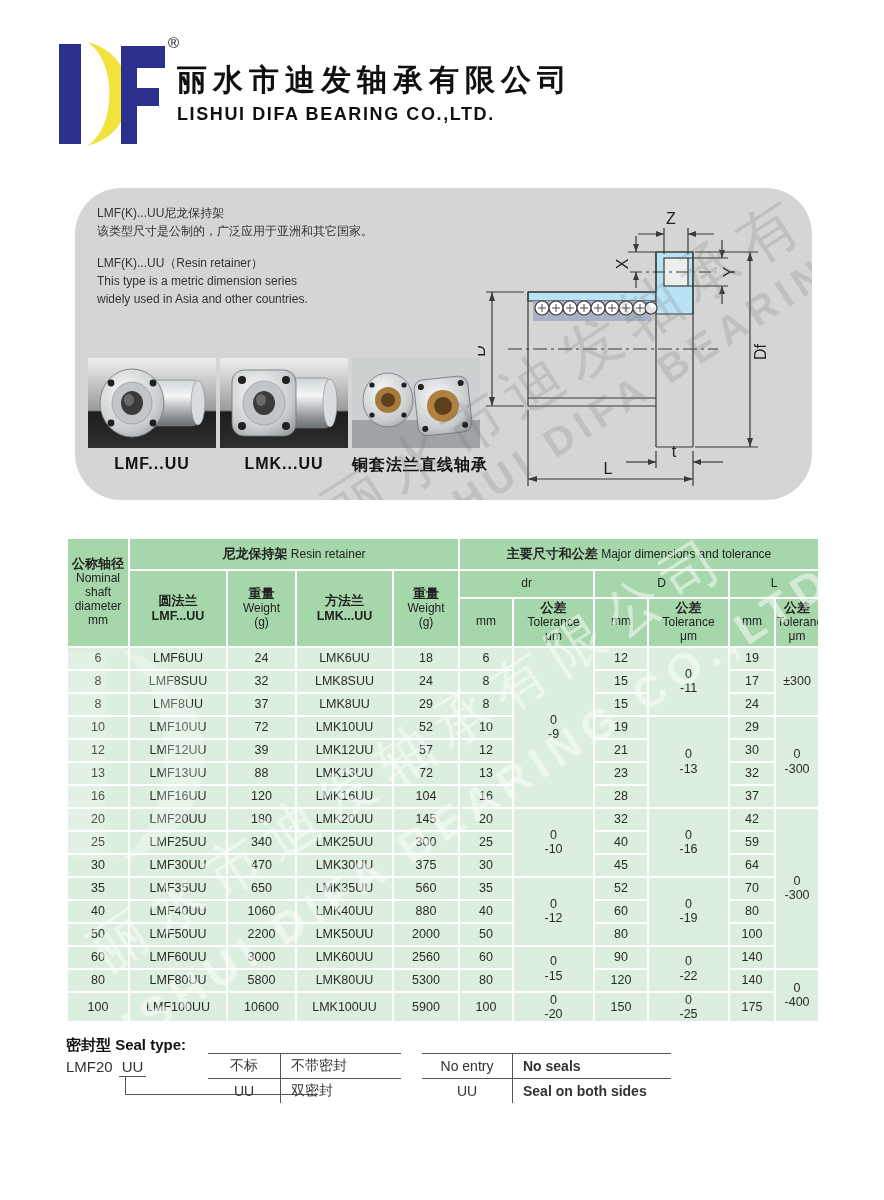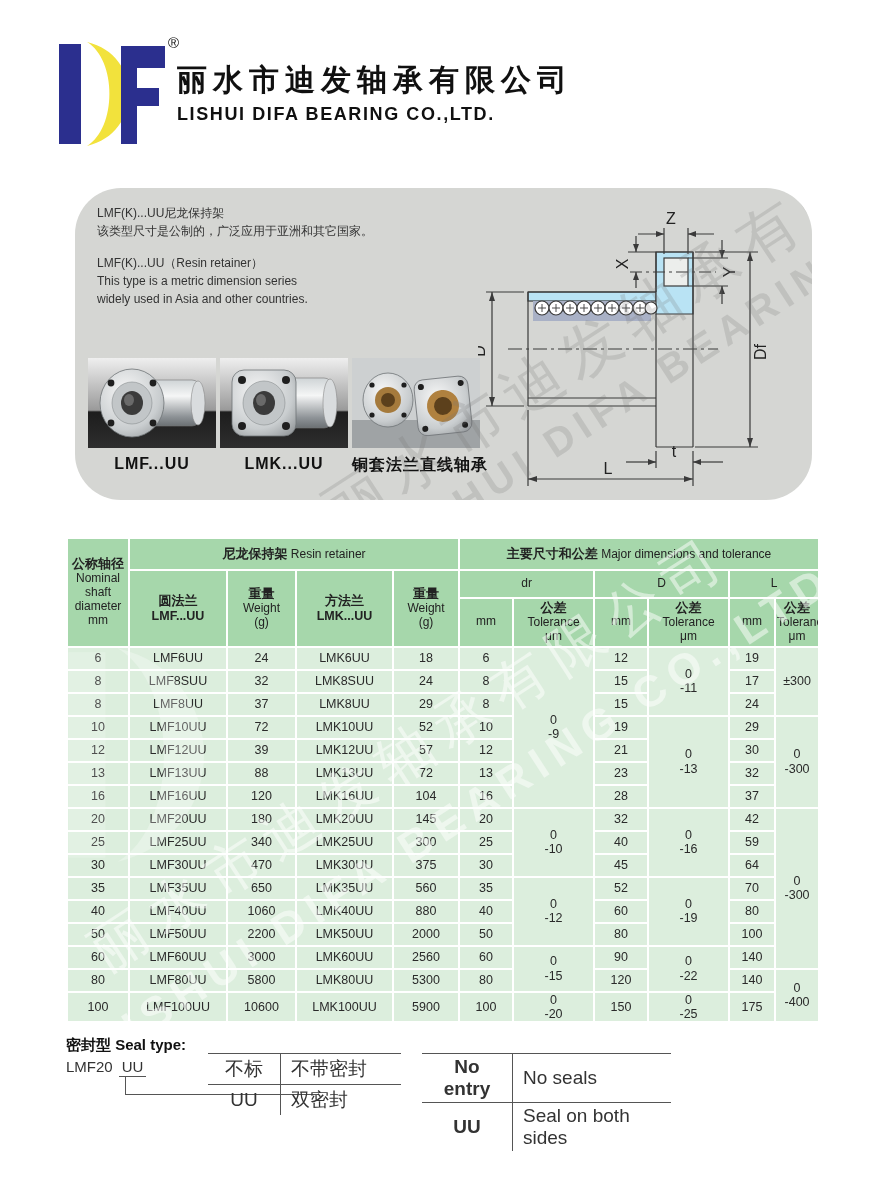--- a/index.html
+++ b/index.html
@@ -43,30 +43,30 @@
   .wm-table-cn{left:10px;top:388px;transform:rotate(-33deg);font-size:56px;letter-spacing:12px;color:rgba(255,255,255,0.5);}
   .wm-table-en{left:18px;top:492px;transform:rotate(-33deg);font-size:44px;letter-spacing:8px;color:rgba(255,255,255,0.5);font-weight:bold;}
   .wm-crescent{left:-14px;top:70px;opacity:.5;}
 
   
   .seal-title{position:absolute;left:66px;top:1036px;font-size:15px;font-weight:bold;color:#111;}
   .seal-code{position:absolute;left:66px;top:1058px;font-size:15px;color:#333;}
   .seal-code .uu{border-bottom:1.5px solid #555;padding:0 3px 1px 3px;margin-left:6px;}
   .seal-connector{position:absolute;left:125px;top:1076px;width:192px;height:18px;
                   border-left:1.5px solid #555;border-bottom:1.5px solid #555;}
-  table.mini{position:absolute;border-collapse:collapse;font-size:19px;color:#333;}
+  table.mini{position:absolute;border-collapse:collapse;font-size:14px;color:#333;}
   .mini td{padding:2px 10px;height:20px;}
   .mini tr:first-child td{border-top:1.5px solid #555;border-bottom:1.5px solid #555;}
   .mini td:first-child{border-right:1.5px solid #555;text-align:center;}
   .mini-cn{left:208px;top:1053px;}
   .mini-cn td:first-child{width:52px;}
   .mini-cn td:last-child{width:100px;margin-top:16px;}
   .mini-en{left:422px;top:1053px;}
-  .mini-en td:first-child{width:70px;font-weight:bold;}
-  .mini-en td:last-child{width:138px;}
+  .mini-en td:first-child{width:70px;}
+  .mini-en td:last-child{width:138px;font-weight:bold;}
 </style>
 </head>
 <body>
 
 <div class="page">
 
   <div class="brand">
     <svg class="logo" viewBox="0 0 112 110">
       <rect x="4" y="4" width="22" height="100" fill="#2b2f8e"></rect>
       <path d="M32,2 C88,15 88,93 32,106 C62,88 62,20 32,2 Z" fill="#f2e23c"></path>

